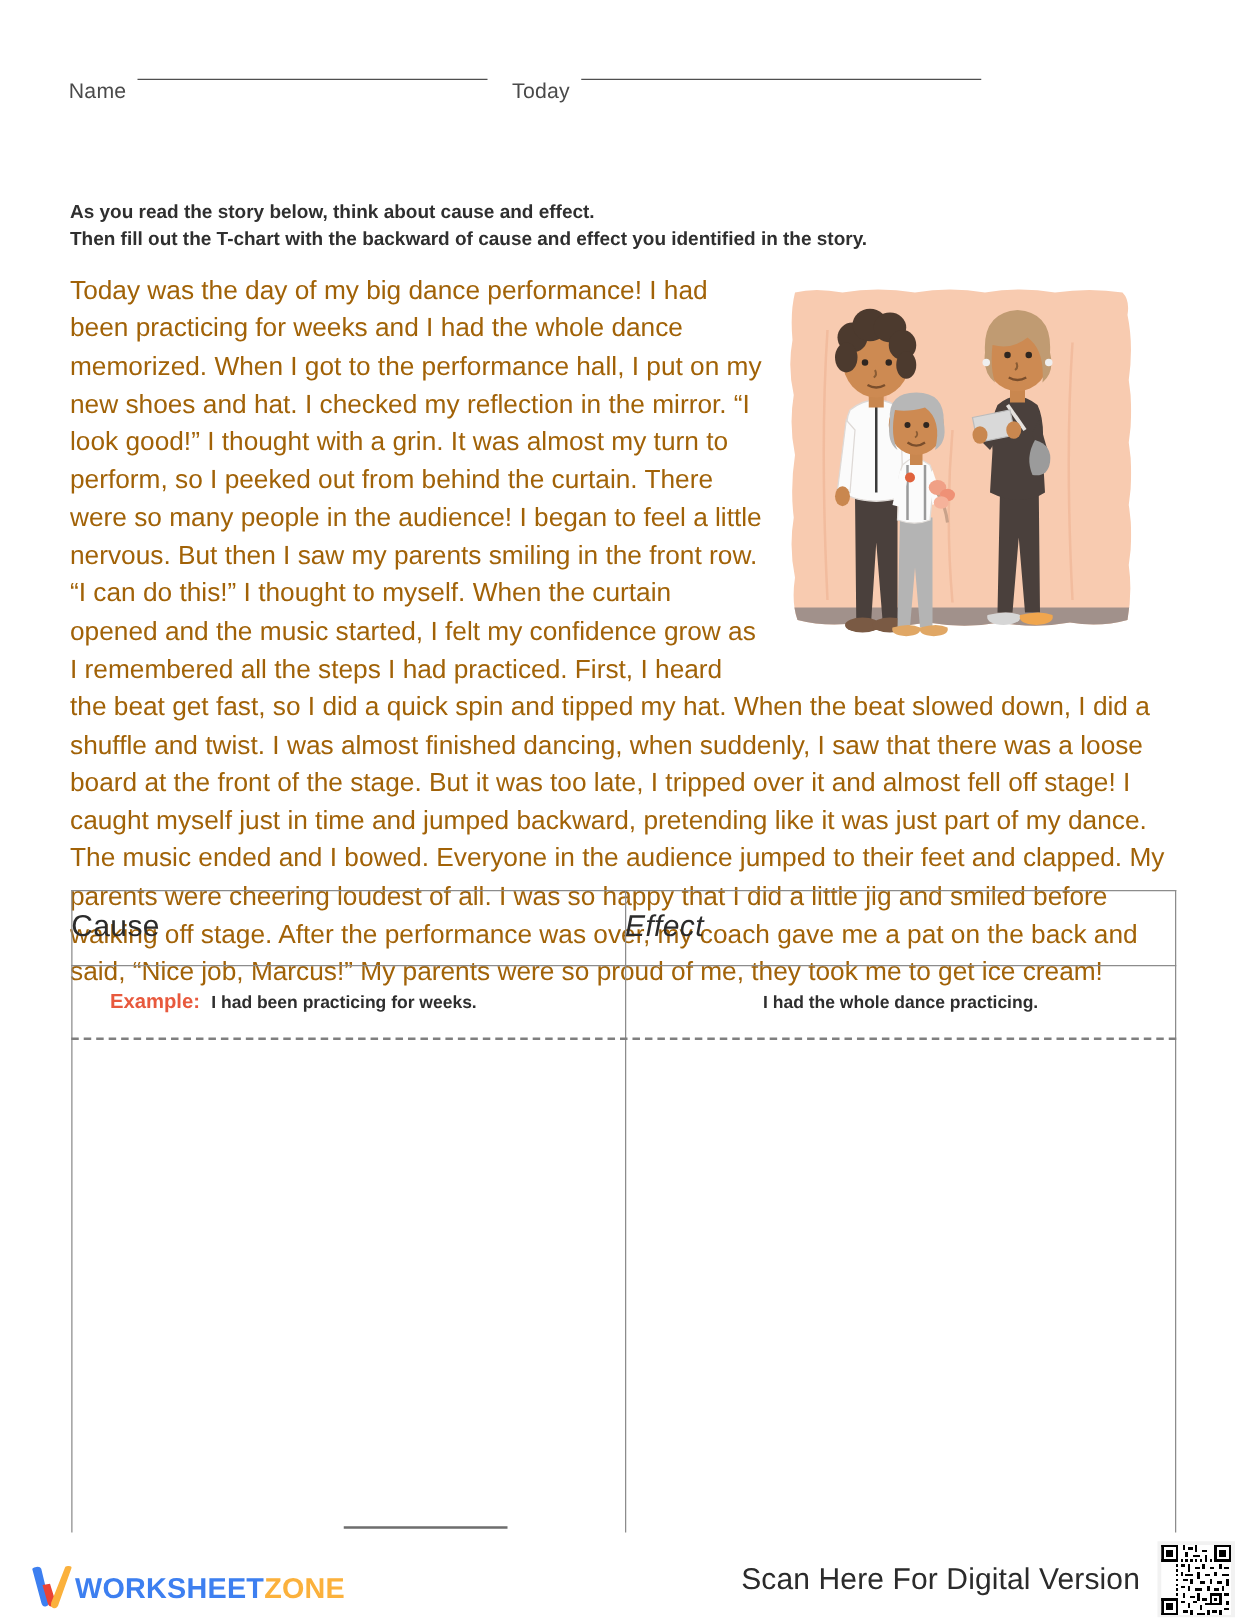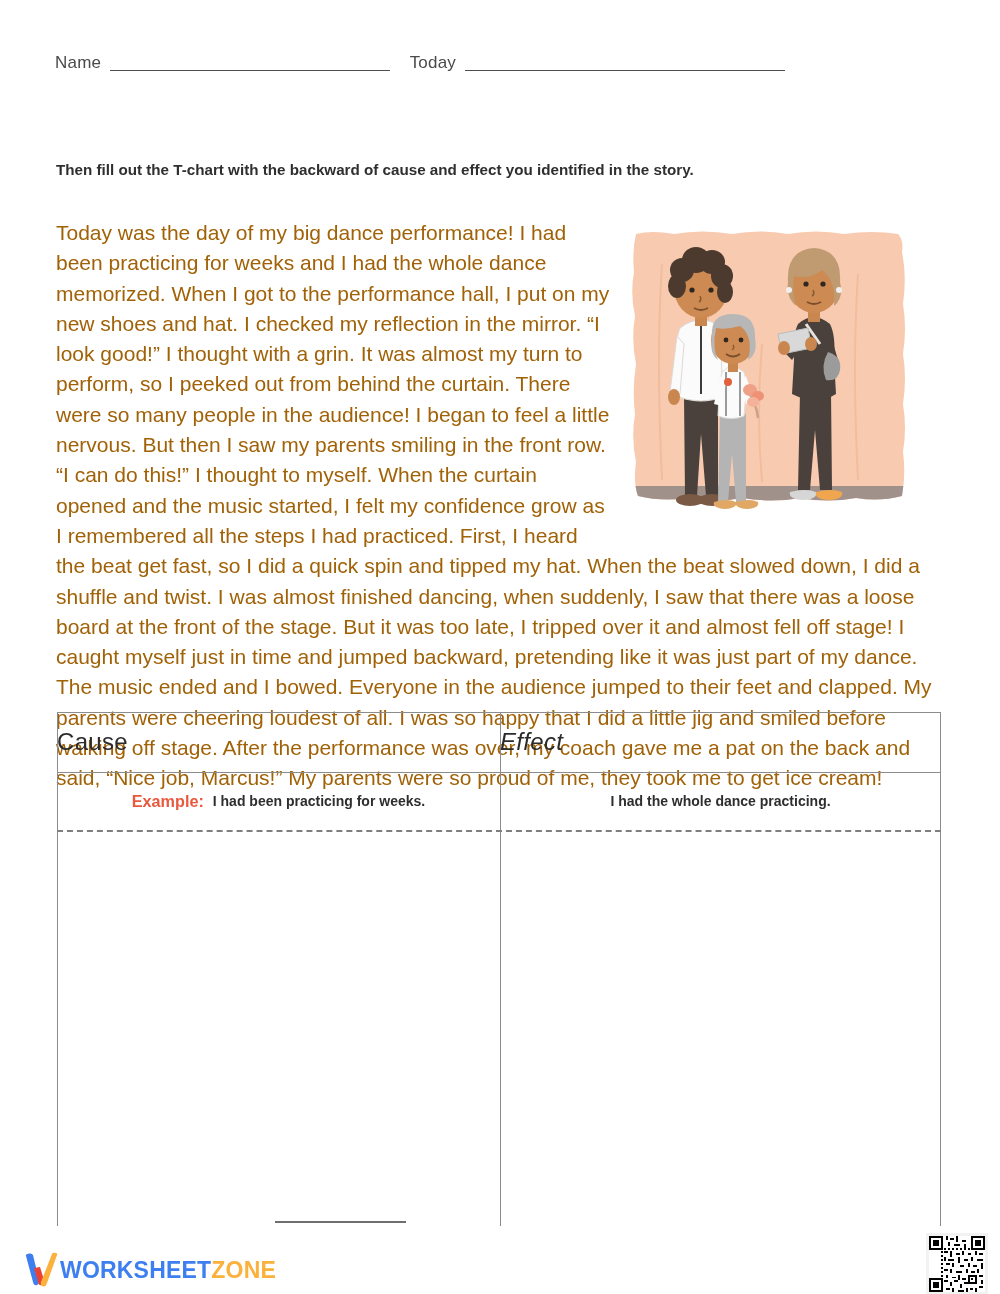--- a/index.html
+++ b/index.html
@@ -17,25 +17,24 @@
     width: 1000px;
     height: 1294px;
     background: #ffffff;
     overflow: hidden;
   }
 
   
   .namedate {
     position: absolute;
     left: 55px;
-    top: 48px;
+    top: 63px;
     width: 730px;
     height: 26px;
     display: flex;
-    align-items: flex-end;
   }
   .nd-label {
     font-size: 17px;
     color: #4a4a4a;
     letter-spacing: .2px;
     padding-bottom: 1px;
     white-space: nowrap;
   }
   .nd-rule {
     flex: 0 0 auto;
@@ -151,21 +150,21 @@
     color: #2b2b2b;
     letter-spacing: .3px;
   }
   .tc-row {
     position: absolute;
     top: 60px;
     height: 58px;
     display: flex;
     align-items: center;
   }
-  .tc-row.left  { left: 0;     width: 443px; justify-content: center; box-sizing: border-box; }
+  .tc-row.left  { left: 0;     width: 443px; justify-content: flex-start; padding-left: 31px; box-sizing: border-box; }
   .tc-row.right { left: 443px; width: 441px; justify-content: center; }
   .tc-cell-text {
     font-size: 14px;
     font-weight: bold;
     color: #2e2e2e;
   }
   .tc-example-label {
     font-size: 16.2px;
     font-weight: bold;
     color: #e8593d;
@@ -229,20 +228,21 @@
   <div class="namedate">
     <span class="nd-label">Name</span>
     <span class="nd-rule name"></span>
     <span class="nd-gap"></span>
     <span class="nd-label">Today</span>
     <span class="nd-rule date"></span>
   </div>
 
 
   <div class="instructions">
+    <div>As you read the story below, think about cause and effect.</div>
     <div>Then fill out the T-chart with the backward of cause and effect you identified in the story.</div>
   </div>
 
   <div class="illustration">
     <svg width="296" height="312" viewBox="0 0 296 312" xmlns="http://www.w3.org/2000/svg">
       <defs>
         <clipPath id="bgclip">
           <path d="M14,10 Q10,26 12,48 Q8,70 13,92 Q9,116 14,140 Q10,166 13,190 Q9,214 14,238 Q11,258 16,272
                    Q40,278 66,274 Q94,279 120,274 Q150,279 178,274 Q206,279 234,274 Q258,278 280,272
                    Q284,250 281,228 Q285,204 281,180 Q285,154 281,130 Q285,104 281,80 Q285,52 280,28
@@ -408,20 +408,21 @@
   <div class="footer-logo">
     <svg class="logo-mark" viewBox="0 0 38 36" xmlns="http://www.w3.org/2000/svg">
       <path d="M4,4 L11,30 Q12,34 15,33 Q18,32 17,28 L11,3 Q10,1 7,1.6 Q3,2.4 4,4 Z" fill="#3d7ff0"></path>
       <path d="M12,16 L16,30 Q17,34 20,33 Q23,32 22,28 L18,15 Z" fill="#ea4335"></path>
       <path d="M30,2 L19,30 Q18,34 21,34.5 Q24,35 25,31 L35,3 Q36,1 33,0.8 Q30,0.6 30,2 Z" fill="#fbb13c"></path>
     </svg>
     <span class="logo-text"><span class="w1">WORKSHEET</span><span class="w2">ZONE</span></span>
   </div>
 
   <div class="footer-scan">
+    <span class="scan-text">Scan Here For Digital Version</span>
     <div class="qr">
       <svg viewBox="0 0 29 29" width="56" height="56" xmlns="http://www.w3.org/2000/svg" shape-rendering="crispEdges">
         <rect width="29" height="29" fill="#ffffff"></rect>
         <g fill="#000000">
 
           <rect x="0" y="0" width="7" height="1"></rect>
             <rect x="0" y="6" width="7" height="1"></rect>
           <rect x="0" y="0" width="1" height="7"></rect>
             <rect x="6" y="0" width="1" height="7"></rect>
           <rect x="2" y="2" width="3" height="3"></rect>

